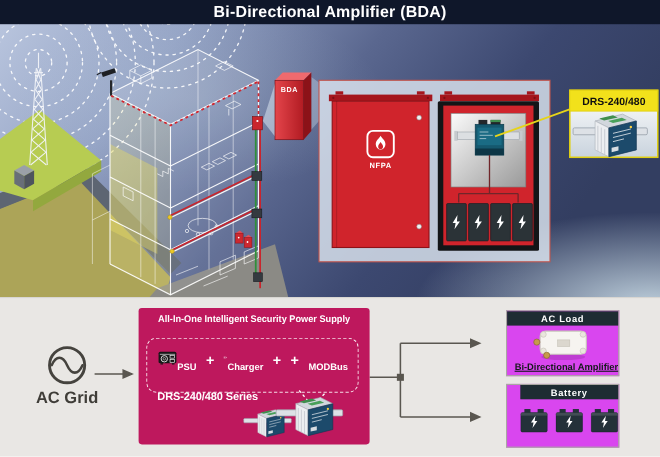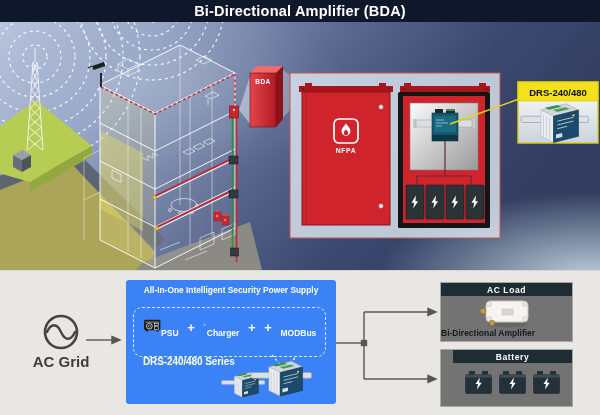--- a/index.html
+++ b/index.html
@@ -12,38 +12,38 @@
   
   .scene{position:absolute;left:0;top:0;width:600px;height:270px;z-index:1;}
   .scene text{font-family:"Liberation Sans",sans-serif;font-weight:bold;}
   
   .bottom{position:absolute;left:0;top:270px;width:600px;height:145px;
           background:#e9e7e4;border-top:1px solid #d8d6d2;z-index:5;}
   .arrows{position:absolute;left:0;top:0;width:600px;height:145px;pointer-events:none;}
   .acgrid-icon{position:absolute;left:39px;top:39px;width:44px;height:44px;}
   .acgrid-label{position:absolute;left:16px;top:82px;width:90px;text-align:center;
                 font-size:15px;font-weight:bold;color:#3f3d38;}
-  .redbox{position:absolute;left:126px;top:9px;width:210px;height:124px;background:#3b82f6;
+  .redbox{position:absolute;left:126px;top:9px;width:210px;height:124px;background:#be185d;
           border-radius:3px;overflow:hidden;}
   .redbox-title{position:absolute;left:0;top:5px;width:210px;text-align:center;color:#fff;
                 font-size:8.8px;font-weight:bold;transform:scaleX(.95);transform-origin:center;}
   .dashedbox{position:absolute;left:7px;top:27px;width:193px;height:50px;border:1.4px dashed rgba(255,255,255,.85);
              border-radius:9px;display:flex;align-items:flex-start;justify-content:space-evenly;box-sizing:border-box;padding-top:4px;}
   .feature{display:flex;align-items:flex-end;width:36px;}
   .feature .flabel{color:#fff;font-size:8.5px;font-weight:bold;margin-top:1px;white-space:nowrap;}
   .plus{color:#fff;font-size:13px;font-weight:bold;margin-top:8px;}
   .series{position:absolute;left:17px;top:76px;color:#fff;font-size:10px;font-weight:bold;letter-spacing:-.1px;white-space:nowrap;}
   .products{position:absolute;left:94px;top:70px;width:94px;height:53px;}
-  .loadbox{position:absolute;left:440px;width:133px;background:#737373;border:1px solid #a9a7a2;box-sizing:border-box;}
+  .loadbox{position:absolute;left:460px;width:103px;background:#d946ef;border:1px solid #a9a7a2;box-sizing:border-box;}
   .loadbox .hdr{height:13px;background:#1e2c33;color:#fff;font-size:8.5px;font-weight:bold;
                 display:flex;align-items:center;justify-content:center;letter-spacing:.6px;}
   .loadbox.acload{top:11px;height:60px;}
   .loadbox.batt{top:78px;height:58px;padding-left:12px;}
   .ampwrap{display:flex;justify-content:center;margin-top:2px;}
-  .amplabel{text-align:left;font-size:8.5px;font-weight:bold;color:#15191c;margin-top:0px;}
+  .amplabel{text-align:right;font-size:8.5px;font-weight:bold;color:#15191c;margin-top:0px;text-decoration:underline;}
   .battrow{display:flex;justify-content:center;gap:7px;padding-top:8px;}
 </style>
 </head>
 <body>
 
 <div class="stage">
 
   <div class="titlebar">
     <span>Bi-Directional Amplifier (BDA)</span>
   </div>

